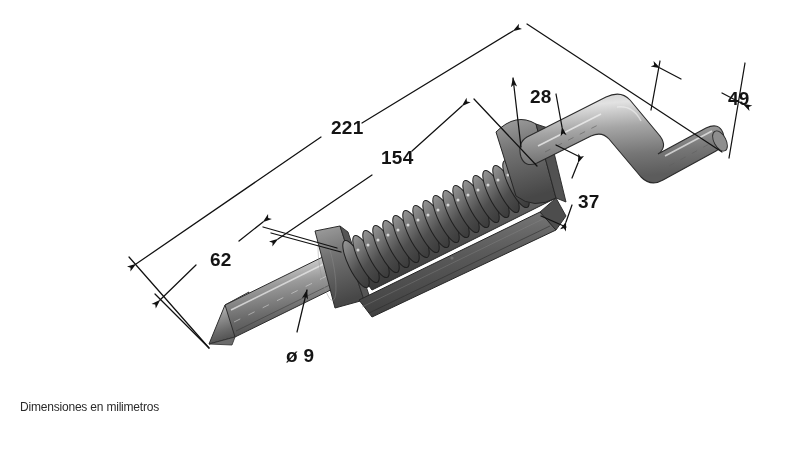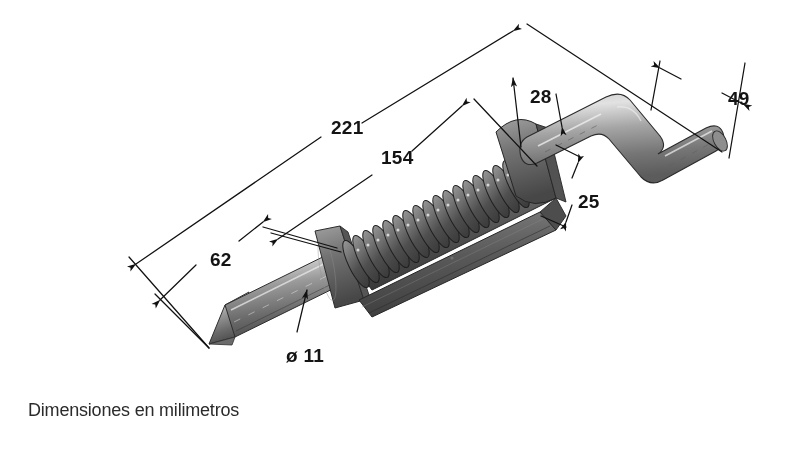--- a/index.html
+++ b/index.html
@@ -26,24 +26,24 @@
     position: absolute;
     font-family: Liberation Sans, sans-serif;
     font-weight: bold;
     font-size: 19px;
     color: #141414;
     white-space: nowrap;
     letter-spacing: 0.3px;
   }
   #caption {
     position: absolute;
-    left: 28px;
+    left: 20px;
     top: 400px;
     font-family: "Liberation Sans", sans-serif;
-    font-size: 18px;
+    font-size: 12px;
     color: #2b2b2b;
     white-space: nowrap;
     letter-spacing: -0.2px;
   }
 </style>
 </head>
 <body>
 
 <div id="stage">
 
@@ -228,21 +228,21 @@
   </svg>
 
   <div class="dim-label" style="left:331px; top:117px;">221</div>
 
   <div class="dim-label" style="left:381px; top:147px;">154</div>
 
   <div class="dim-label" style="left:210px; top:249px;">62</div>
 
   <div class="dim-label" style="left:530px; top:86px;">28</div>
 
-  <div class="dim-label" style="left:578px; top:191px;">25</div>
+  <div class="dim-label" style="left:578px; top:191px;">37</div>
 
   <div class="dim-label" style="left:692px; top:88px;margin-left:36px;">49</div>
 
-  <div class="dim-label" style="left:286px; top:345px;">ø 11</div>
+  <div class="dim-label" style="left:286px; top:345px;">ø 9</div>
 
   <div id="caption">Dimensiones en milimetros</div>
 
 </div>
 
 </body></html>

